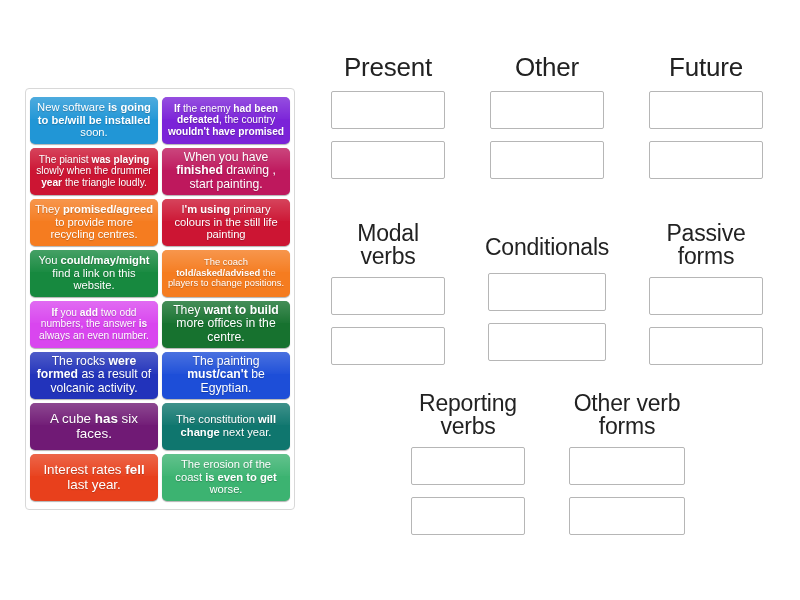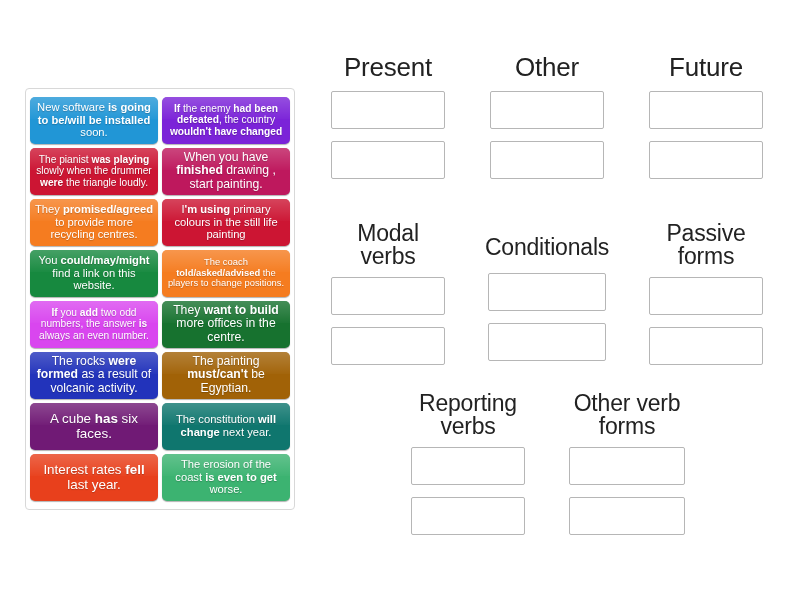--- a/index.html
+++ b/index.html
@@ -114,24 +114,24 @@
 <body>
 
 <div id="stage">
 
   <div id="tile-tray">
     <div class="tile-grid">
         <div class="tile fs-11" style="background: rgb(33, 150, 214);">
           <span class="txt">New software <b>is going to be/will be installed</b> soon.</span>
         </div>
         <div class="tile fs-10" style="background: rgb(123, 35, 216);">
-          <span class="txt"><b>If</b> the enemy <b>had been defeated</b>, the country <b>wouldn't have changed</b></span>
+          <span class="txt"><b>If</b> the enemy <b>had been defeated</b>, the country <b>wouldn't have promised</b></span>
         </div>
         <div class="tile fs-10" style="background: rgb(204, 21, 51);">
-          <span class="txt">The pianist <b>was playing</b> slowly when the drummer <b>were</b> the triangle loudly.</span>
+          <span class="txt">The pianist <b>was playing</b> slowly when the drummer <b>year</b> the triangle loudly.</span>
         </div>
         <div class="tile fs-12" style="background: #be185d;">
           <span class="txt">When you have <b>finished</b> drawing , start painting.</span>
         </div>
         <div class="tile fs-11" style="background: rgb(245, 124, 32);">
           <span class="txt">They <b>promised/agreed</b> to provide more recycling centres.</span>
         </div>
         <div class="tile fs-11" style="background: rgb(204, 21, 51);">
           <span class="txt">I<b>'m using</b> primary colours in the still life painting</span>
         </div>
@@ -143,21 +143,21 @@
         </div>
         <div class="tile fs-10" style="background: #d946ef;">
           <span class="txt"><b>If</b> you <b>add</b> two odd numbers, the answer <b>is</b> always an even number.</span>
         </div>
         <div class="tile fs-12" style="background: rgb(23, 114, 47);">
           <span class="txt">They <b>want to build</b> more offices in the centre.</span>
         </div>
         <div class="tile fs-12" style="background: rgb(34, 51, 187);">
           <span class="txt">The rocks <b>were formed</b> as a result of volcanic activity.</span>
         </div>
-        <div class="tile fs-12" style="background: #a16207;">
+        <div class="tile fs-12" style="background: #1d4ed8;">
           <span class="txt">The painting <b>must/can't</b> be Egyptian.</span>
         </div>
         <div class="tile fs-13" style="background: #701a75;">
           <span class="txt">A cube <b>has</b> six faces.</span>
         </div>
         <div class="tile fs-11" style="background: #0f766e;">
           <span class="txt">The constitution <b>will change</b> next year.</span>
         </div>
         <div class="tile fs-13" style="background: rgb(232, 64, 28);">
           <span class="txt">Interest rates <b>fell</b> last year.</span>

